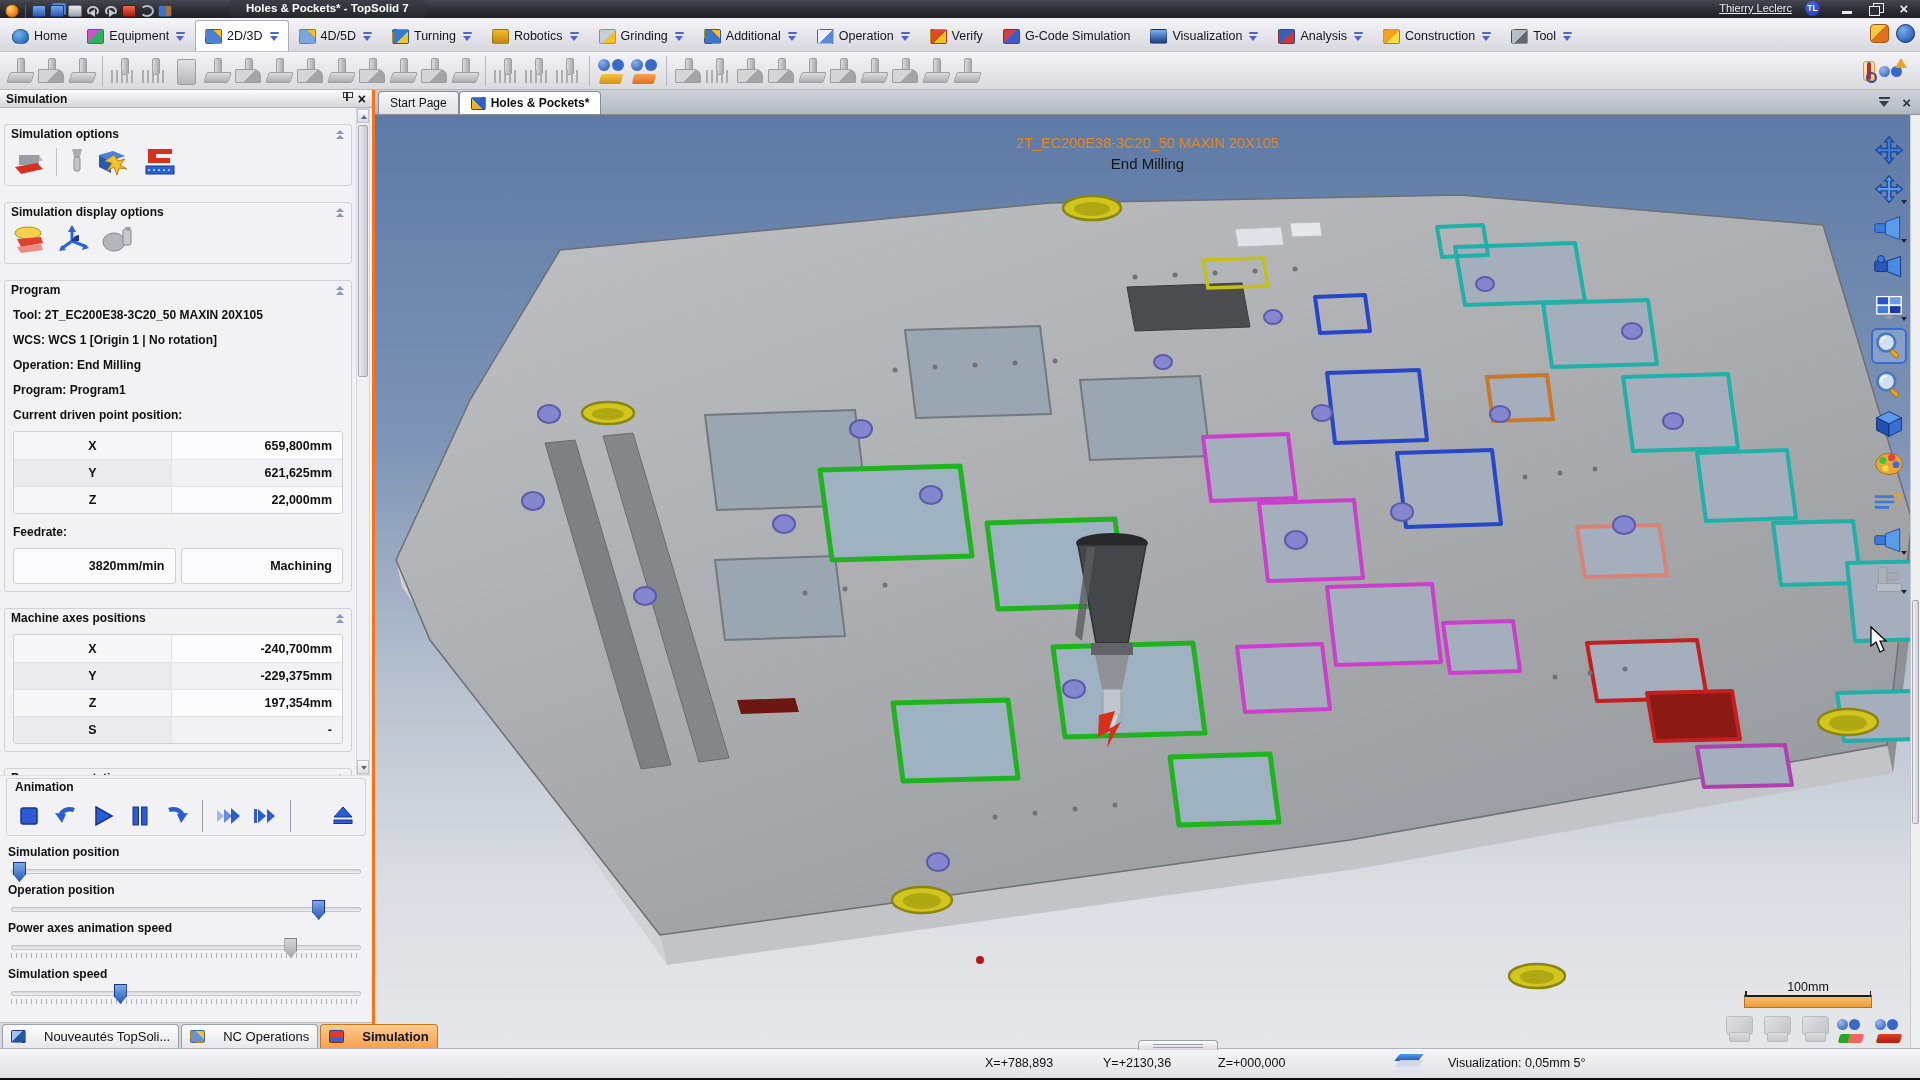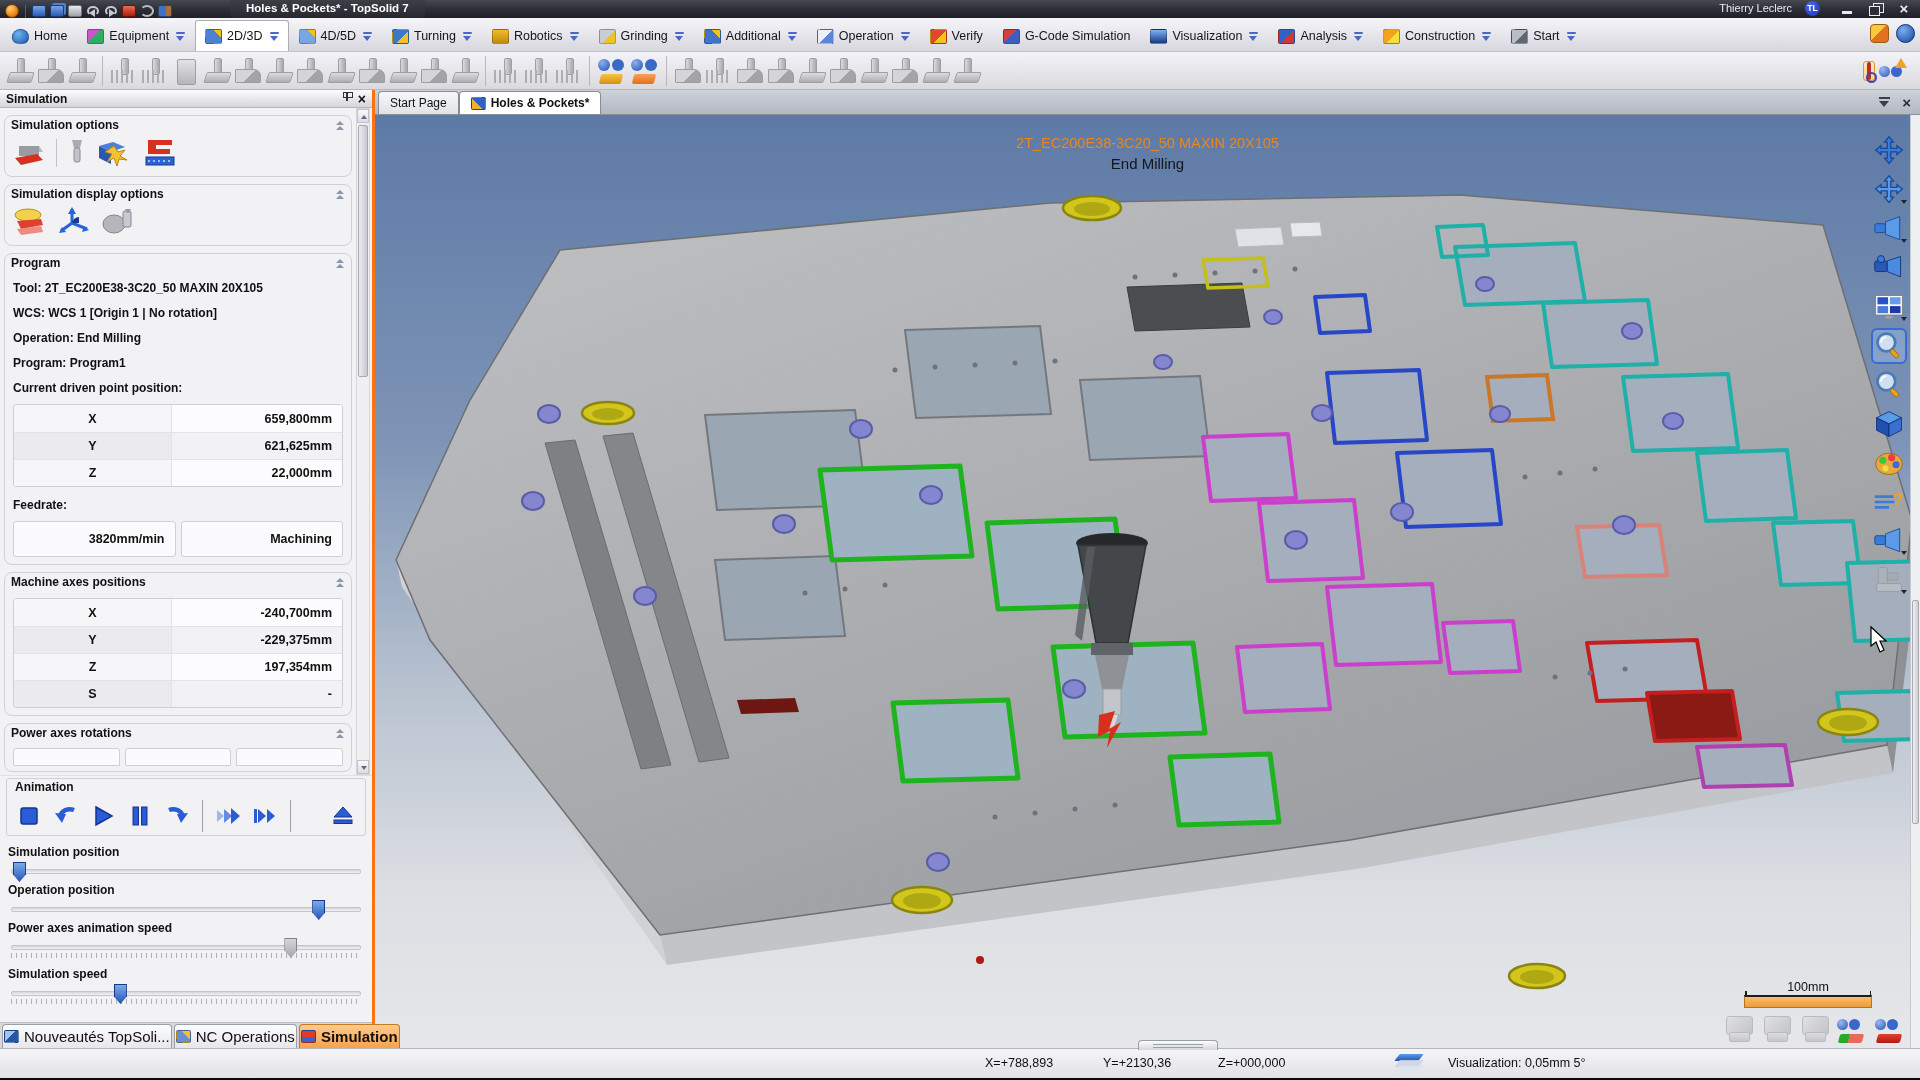--- a/index.html
+++ b/index.html
@@ -17,21 +17,21 @@
 .qi-print{background:linear-gradient(180deg,#e8eaee,#9fa3ab);border:1px solid #70747c}
 .qi-undo,.qi-redo{background:transparent}
 .qi-undo::before,.qi-redo::before{content:"";position:absolute;inset:1px;border:2px solid #c7c9cf;border-bottom-color:transparent;border-radius:50%}
 .qi-undo::after{content:"";position:absolute;left:-1px;bottom:0;border:4px solid transparent;border-right:6px solid #c7c9cf}
 .qi-redo::after{content:"";position:absolute;right:-1px;bottom:0;border:4px solid transparent;border-left:6px solid #c7c9cf}
 .qi-export{background:linear-gradient(180deg,#ef6a50,#a81f12);border:1px solid #701008}
 .qi-refresh{background:transparent}
 .qi-refresh::before{content:"";position:absolute;inset:0;border:2.5px solid #b9bcc3;border-radius:50%;border-left-color:transparent}
 .qi-door{background:linear-gradient(90deg,#3d72c9 55%,#a97140 55%);border:1px solid #27456e}
 .title-text{margin-left:58px;height:18px;line-height:17px;font-size:11.5px;font-weight:bold;padding:0 16px;background:linear-gradient(180deg,#3c3f48,#26282f);border-radius:0 0 4px 4px;white-space:nowrap}
-.user-link{position:absolute;right:128px;top:2px;font-size:11px;color:#e9ebf2;}
+.user-link{position:absolute;right:128px;top:2px;font-size:11px;color:#e9ebf2;text-decoration:underline}
 .user-badge{position:absolute;right:100px;top:1px;width:15px;height:15px;border-radius:50%;background:radial-gradient(circle at 35% 30%,#4a6ae8,#1f2fb8);color:#fff;font-size:8.5px;font-weight:bold;text-align:center;line-height:15px}
 .winbtns{position:absolute;right:8px;top:0;height:18px;display:flex;align-items:center;gap:12px}
 .wb{width:16px;height:14px;position:relative;color:#e8eaef}
 .wb-min::after{content:"";position:absolute;left:2px;bottom:2px;width:10px;height:3px;background:#e8eaef}
 .wb-restore::before{content:"";position:absolute;left:5px;top:1px;width:9px;height:8px;border:1.5px solid #e8eaef}
 .wb-restore::after{content:"";position:absolute;left:1px;top:4px;width:9px;height:8px;border:1.5px solid #e8eaef;background:#2c2e35}
 .wb-close{font-size:15px;font-weight:bold;line-height:14px;text-align:center}
 
 
 .ribbonrow{position:absolute;top:18px;height:34px;left:0;right:0;background:linear-gradient(180deg,#f5f5f9 0%,#e3e3e9 60%,#d7d7de 100%);border-bottom:1px solid #c3c3cc;display:flex;align-items:flex-end;padding-left:2px;z-index:40}
@@ -86,21 +86,21 @@
 
 .panel{position:absolute;top:90px;left:0;width:375px;bottom:32px;background:#f2f2f5;border-right:3px solid #f97316;z-index:30}
 .panel-header{height:18px;background:linear-gradient(180deg,#fdfdfe,#d4d4da);border-bottom:1px solid #b6b6c0;display:flex;align-items:center;font-weight:bold;font-size:12px;padding:0 6px;gap:6px}
 .ph-sp{flex:1}
 .pin{width:10px;height:14px;position:relative}
 .pin::before{content:"";position:absolute;left:4px;top:1px;width:2px;height:8px;background:#333}
 .pin::after{content:"";position:absolute;left:1px;top:0;width:8px;height:4px;border:1.5px solid #333}
 .pclose{font-size:14px;font-weight:bold;line-height:14px}
 .pscroll{position:absolute;top:18px;left:0;right:0;height:667px;overflow:hidden}
 .pcontent{position:absolute;left:2px;right:18px;top:0}
-.grp{border:1px solid #d0d0d7;border-radius:8px;margin:7px 2px;position:relative;padding:2px 6px 5px}
+.grp{border:1px solid #d0d0d7;border-radius:3px;margin:16px 2px;position:relative;padding:2px 6px 5px}
 .grp-label{font-size:12px;font-weight:bold}
 .collapse{position:absolute;right:7px;top:5px}
 .collapse::before,.collapse::after{content:"";display:block;width:0;height:0;border-left:4px solid transparent;border-right:4px solid transparent;border-bottom:4px solid #8a96aa;margin-bottom:1px}
 .icons-row{display:flex;align-items:center;gap:11px;padding:6px 2px 3px}
 .oisep{width:1px;height:28px;background:#c2c2ca}
 .pline{font-size:12px;font-weight:bold;margin:11px 2px 0}
 .ptable{margin:9px 2px 2px;border:1px solid #cfcfd6;border-radius:3px;overflow:hidden;background:#fff}
 .prow{display:grid;grid-template-columns:158px 1fr;height:27px;border-top:1px solid #e2e2e8}
 .prow:first-child{border-top:none}
 .pax{display:flex;align-items:center;justify-content:center;font-weight:bold;font-size:12.5px;background:#f6f6f8;border-right:1px solid #e2e2e8}
@@ -128,21 +128,21 @@
 .ej{margin-left:auto}
 .sld{margin-top:9px;padding:0 2px}
 .sld-label{font-size:12px;font-weight:bold}
 .track{position:relative;height:5px;background:linear-gradient(180deg,#d6d6da,#f2f2f4);border:1px solid #c4c4cc;border-radius:2px;margin:10px 3px 0}
 .thumb{position:absolute;top:-8px;width:13px;height:20px;background:linear-gradient(180deg,#7cace8,#2858b8);border:1px solid #17388a;clip-path:polygon(0 0,100% 0,100% 62%,50% 100%,0 62%);margin-left:-6px}
 .thumb.gray{background:linear-gradient(180deg,#d6d6da,#a6a6ae);border-color:#82828c}
 .ticks{height:5px;margin:3px 3px 0;background:repeating-linear-gradient(90deg,#b0b0ba 0 1px,transparent 1px 5px)}
 
 
 .panel-tabs{position:absolute;bottom:0;left:0;right:0;height:26px;background:#d7d7dc;display:flex;align-items:flex-end;gap:2px;padding:0 2px;border-top:1px solid #bcbcc4}
-.ptab{display:flex;align-items:center;gap:5px;height:24px;padding:0 1px;background:linear-gradient(180deg,#fdfdfe,#e6e6ec);border:1px solid #98a0aa;border-bottom:none;border-radius:4px 4px 0 0;font-size:15px;white-space:nowrap}
+.ptab{display:flex;align-items:center;gap:18px;height:24px;padding:0 8px;background:linear-gradient(180deg,#fdfdfe,#e6e6ec);border:1px solid #98a0aa;border-bottom:none;border-radius:4px 4px 0 0;font-size:13px;white-space:nowrap}
 .ptab.active{background:linear-gradient(180deg,#fdcb8c,#f8a14c);font-weight:bold;border-color:#c87820}
 .pti{width:15px;height:13px;border-radius:2px;border:1px solid rgba(0,0,0,.3);flex:none}
 .pti-book{background:linear-gradient(135deg,#9fc4ee 45%,#2456a8 45%)}
 .pti-ncop{background:linear-gradient(225deg,#f2c31c 35%,#6a8ed8 35%)}
 .pti-sim{background:linear-gradient(180deg,#e03a28 55%,#3a62d0 55%)}
 
 
 .docbar{position:absolute;left:375px;right:0;top:90px;height:25px;background:linear-gradient(180deg,#ced2d9,#b2b8c2);display:flex;align-items:flex-end;padding-left:3px;border-bottom:1px solid #8a8f9a;z-index:30}
 .dtab{height:23px;display:flex;align-items:center;gap:5px;padding:0 11px;background:linear-gradient(180deg,#f6f7f9,#e0e2e7);border:1px solid #868b96;border-bottom:none;border-radius:4px 4px 0 0;font-size:12px}
 .dtab.active{background:#fff;font-weight:bold}
@@ -280,21 +280,21 @@
       <span>Analysis</span>
       <span class="chev"></span>
     </div>
   <div class="rtab">
       <span class="ticon ti-construction"></span>
       <span>Construction</span>
       <span class="chev"></span>
     </div>
   <div class="rtab">
       <span class="ticon ti-tools"></span>
-      <span>Start</span>
+      <span>Tool</span>
       <span class="chev"></span>
     </div>
   <div class="ribbon-corner">
     <span class="rc rc-custom"></span>
     <span class="rc rc-about"></span>
   </div>
 </div>
 
 <div class="toolbarrow">
   <span class="gi vA"></span>

